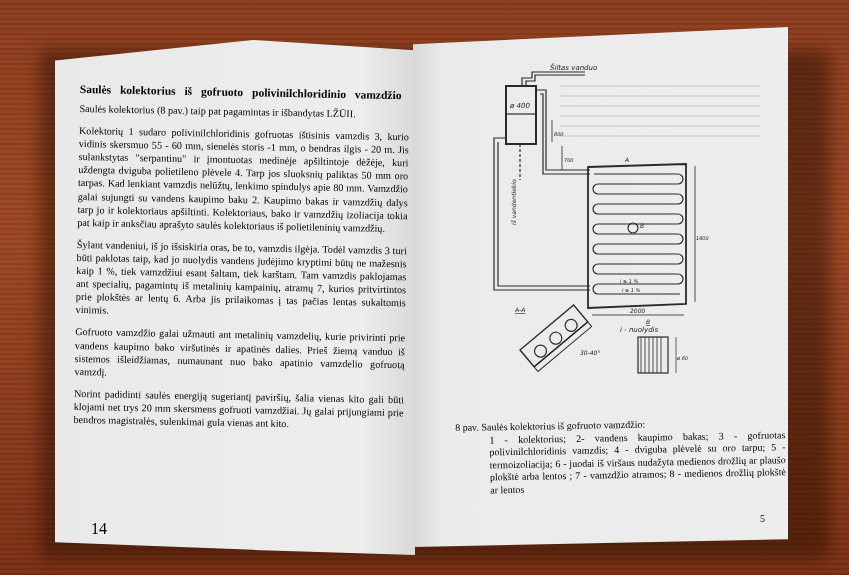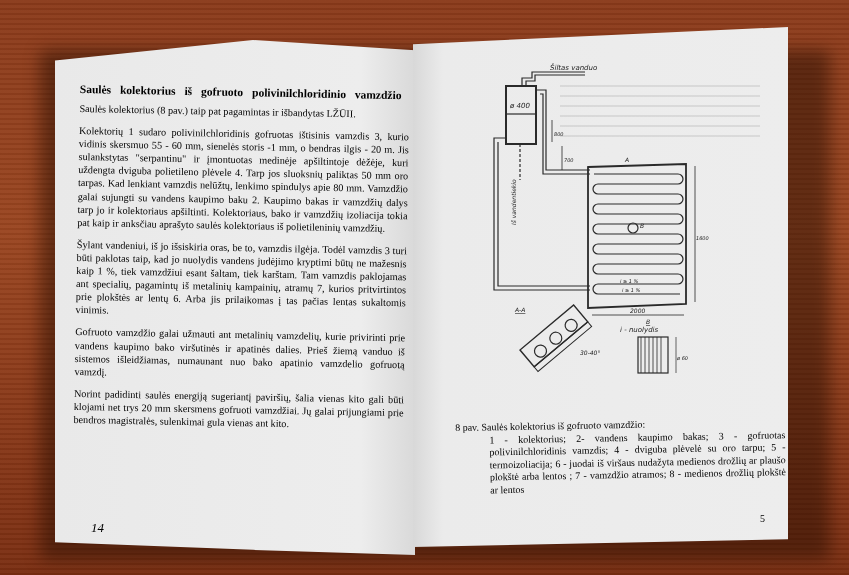--- a/index.html
+++ b/index.html
@@ -31,21 +31,21 @@
   .content-left {
     position:absolute; left:80px; top:82px; width:330px;
     font-size:10.2px; line-height:13.1px; text-align:justify;
     transform: rotate(1.1deg); transform-origin: left top;
   }
   .content-left h1 {
     font-size:11.5px; font-weight:bold; margin:0 0 6px 0; line-height:14px;
     word-spacing:6px;
   }
   .content-left p { margin:0 0 9px 0; }
-  .page-num-left { position:absolute; left:91px; top:520px; font-size:13px;font-style:italic; }
+  .page-num-left { position:absolute; left:91px; top:520px; font-size:16px; }
   .page-num-right { position:absolute; left:760px; top:513px; font-size:10px; }
 
   .figure { position:absolute; left:480px; top:50px; width:280px; height:370px; }
   .caption {
     position:absolute; left:455px; top:422px; width:330px;
     font-size:10px; line-height:12.5px; transform: rotate(-1deg); transform-origin:left top;
   }
   .caption .cap-title { margin:0; }
   .caption .cap-body { margin:0 0 0 34px; text-align:justify; }
   .fig-label { font-family:"DejaVu Sans", sans-serif; font-style:italic; fill:#222; }

